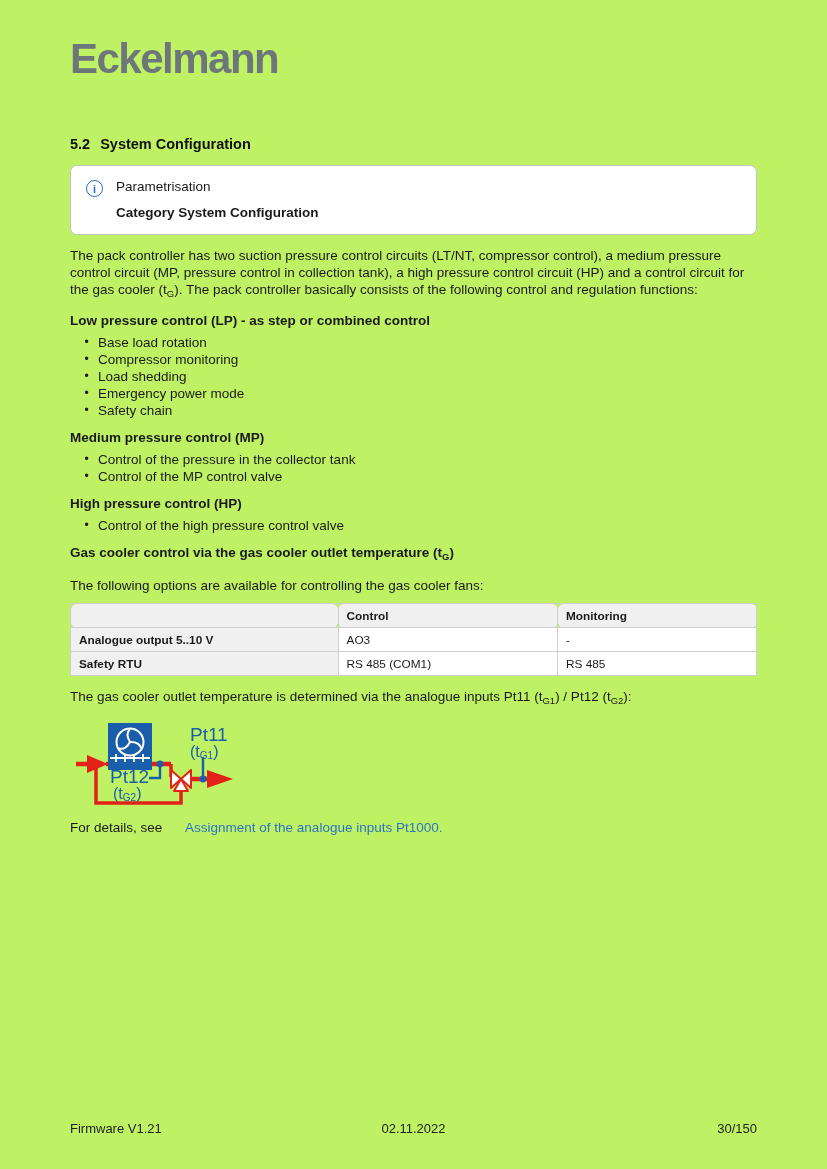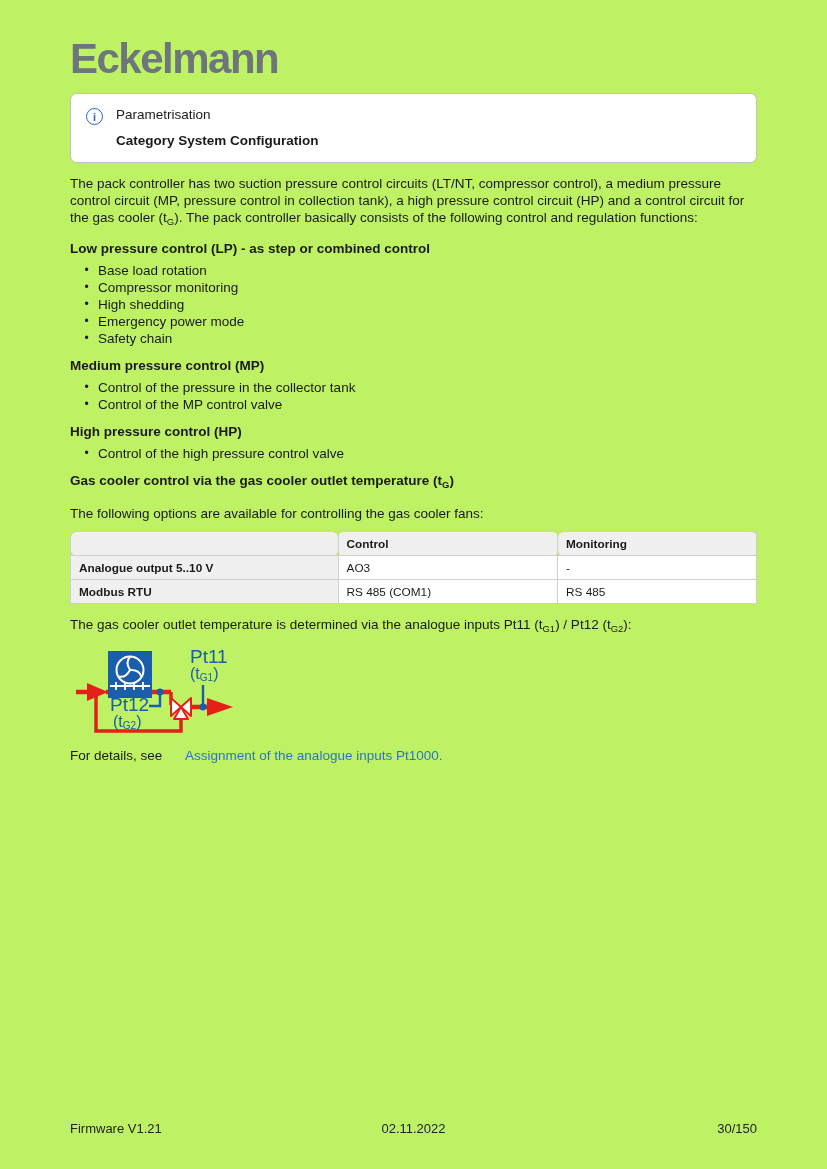--- a/index.html
+++ b/index.html
@@ -106,20 +106,23 @@
   .footer .center { position:absolute; left:0; right:0; text-align:center; }
 </style>
 </head>
 <body>
 
 <div class="page">
   <div class="content">
 
     <div class="logo"><span>Eckelmann</span></div>
 
+    <div class="section-heading">
+      <span class="num">5.2</span><span>System Configuration</span>
+    </div>
 
     <div class="info-box">
       <div class="info-icon">
           <span>i</span>
         </div>
       <div class="info-texts">
         <div class="info-title">Parametrisation</div>
         <div class="info-subtitle">Category System Configuration</div>
       </div>
     </div>
@@ -133,21 +136,21 @@
       <div class="bullet">
           <span class="dot">•</span>
           <span class="btxt">Base load rotation</span>
         </div>
       <div class="bullet">
           <span class="dot">•</span>
           <span class="btxt">Compressor monitoring</span>
         </div>
       <div class="bullet">
           <span class="dot">•</span>
-          <span class="btxt">High shedding</span>
+          <span class="btxt">Load shedding</span>
         </div>
       <div class="bullet">
           <span class="dot">•</span>
           <span class="btxt">Emergency power mode</span>
         </div>
       <div class="bullet">
           <span class="dot">•</span>
           <span class="btxt">Safety chain</span>
         </div>
     </div>
@@ -186,21 +189,21 @@
           <th class="col3">Monitoring</th>
         </tr>
       </thead>
       <tbody>
         <tr>
           <th>Analogue output 5..10 V</th>
           <td>AO3</td>
           <td>-</td>
         </tr>
         <tr>
-          <th>Modbus RTU</th>
+          <th>Safety RTU</th>
           <td>RS 485 (COM1)</td>
           <td>RS 485</td>
         </tr>
       </tbody>
     </table>
 
     <div class="para" style="">
       <span>The gas cooler outlet temperature is determined via the analogue inputs Pt11 (t</span><sub class="ss">G1</sub><span>) / Pt12 (t</span><sub class="ss">G2</sub><span>):</span>
     </div>
 
@@ -241,21 +244,21 @@
         </g>
 
         <g stroke="#1a5dab" fill="none">
           <polyline points="79,65 90,65 90,51" stroke-width="2.4"></polyline>
           <line x1="133" y1="44" x2="133" y2="66" stroke-width="2.4"></line>
         </g>
         <circle cx="90" cy="51" r="3.4" fill="#1a5dab"></circle>
         <circle cx="133" cy="66" r="3.4" fill="#1a5dab"></circle>
       </svg>
 
-      <div class="dlabel" style="left:120px; top:6px;">
+      <div class="dlabel" style="left:120px; top:12px;">
         <span class="big">Pt11</span><br>
         <span class="mid">(t</span><span class="sm">G1</span><span class="mid">)</span>
       </div>
       <div class="dlabel" style="left:40px; top:54px;">
         <span class="big">Pt12</span><br>
         <span class="mid" style="margin-left:3px;">(t</span><span class="sm">G2</span><span class="mid">)</span>
       </div>
     </div>
 
     <div class="details">

